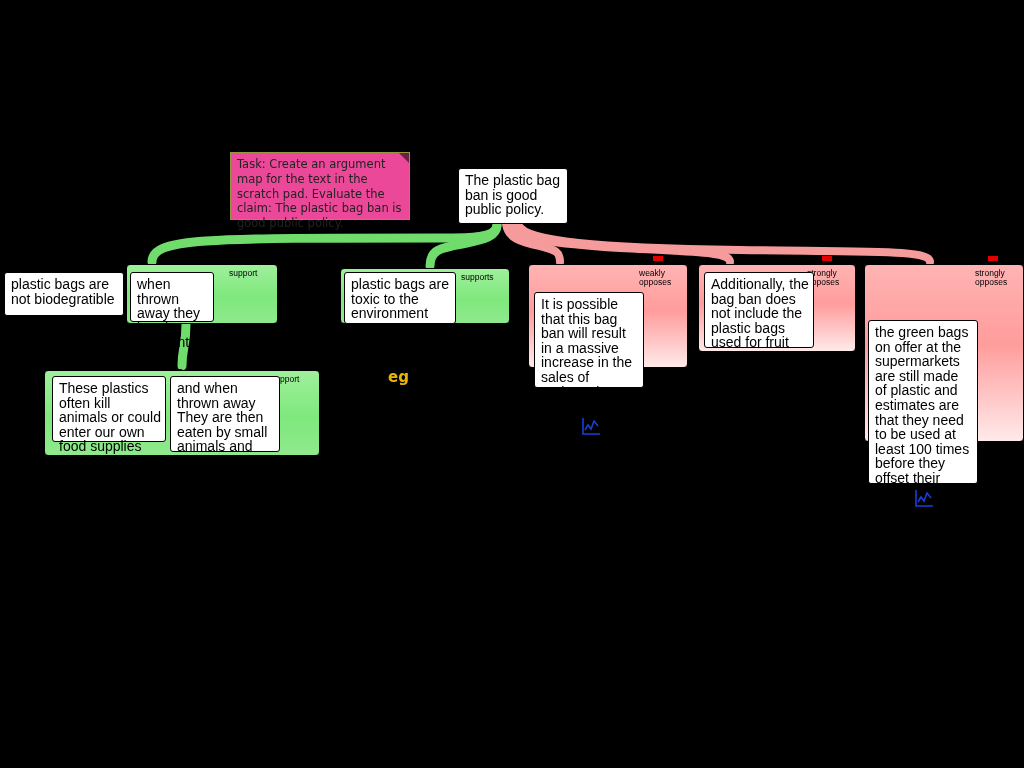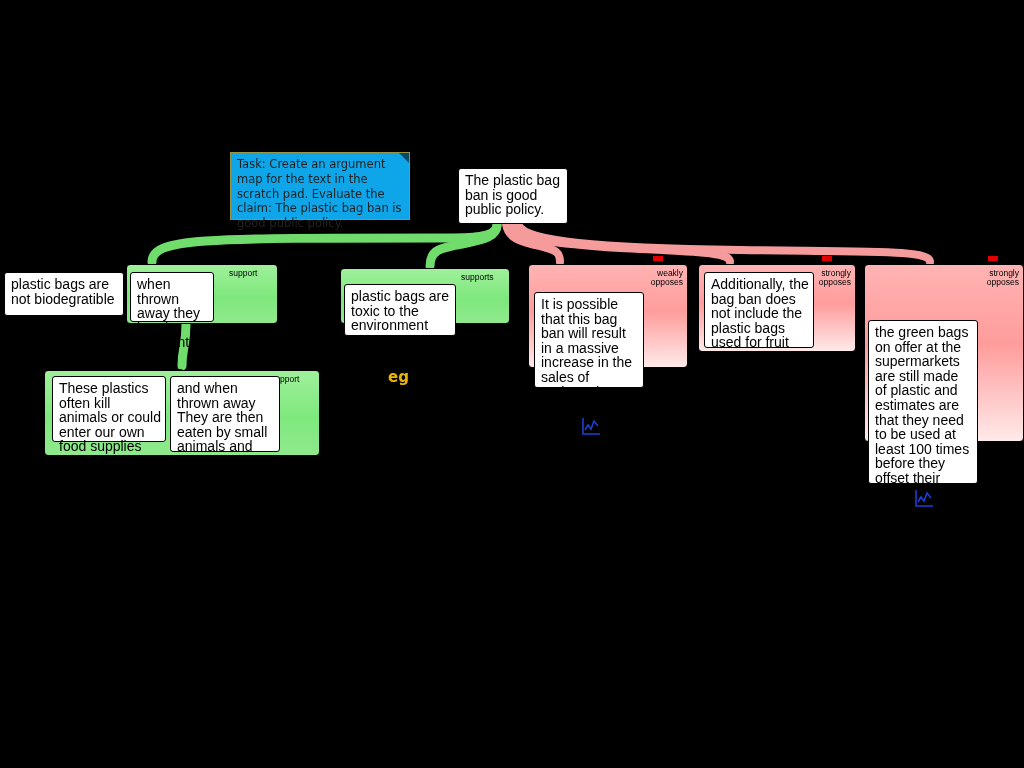--- a/index.html
+++ b/index.html
@@ -3,23 +3,23 @@
 <meta charset="utf-8">
 <style>
   html,body{margin:0;padding:0;background:#000;}
   body{width:1024px;height:768px;position:relative;overflow:hidden;font-family:"Liberation Sans",sans-serif;}
   #canvas{position:absolute;left:0;top:0;width:1024px;height:768px;}
   .node{position:absolute;box-sizing:border-box;border:1px solid #000;border-radius:3px;background:#fff;}
   .node .txt{position:absolute;left:6px;top:4px;right:4px;font-size:14px;line-height:14.6px;color:#000;}
   .group{position:absolute;box-sizing:border-box;border:1px solid #000;border-radius:4px;}
   .group.support{background:linear-gradient(to bottom,#9ff09b 0%,#7fe87d 55%,#8fe98c 100%);}
   .group.oppose{background:linear-gradient(to bottom,#ffb3b3 0%,#ff9c9c 45%,#ffeaea 100%);}
-  .group .tag{position:absolute;right:4px;top:4px;font-size:8.5px;color:#000;line-height:9px;text-align:right;width:44px;}
+  .group .tag{position:absolute;right:4px;top:4px;font-size:8.5px;color:#000;line-height:9px;text-align:left;width:44px;}
   .group .tag.center{text-align:left;}
-  .sticky{position:absolute;box-sizing:border-box;background:#0ea5e9;border:1px solid #9a9540;}
+  .sticky{position:absolute;box-sizing:border-box;background:#ec4899;border:1px solid #9a9540;}
   .sticky .stxt{position:absolute;left:6px;top:4px;right:4px;font-size:11.5px;line-height:14.8px;color:#222;font-family:"DejaVu Sans",sans-serif;}
   .sticky .fold{position:absolute;right:0;top:0;width:10px;height:10px;background:#000;
      clip-path:polygon(100% 0,0 0,100% 100%);opacity:0.55;}
   .eg{position:absolute;color:#eab308;font-size:15px;font-weight:bold;font-family:"DejaVu Sans",sans-serif;}
   .spark{position:absolute;width:22px;height:22px;}
   .redmark{position:absolute;width:10px;height:5px;background:#e00000;}
 </style>
 </head>
 <body>
 
@@ -61,21 +61,21 @@
   <div class="node" style="left:52px;top:376px;width:114px;height:66px;">
     <div class="txt">These plastics often kill animals or could enter our own food supplies</div>
   </div>
   <div class="node" style="left:170px;top:376px;width:110px;height:76px;">
     <div class="txt">and when thrown away They are then eaten by small animals and enter the food chain</div>
   </div>
 
   <div class="group support" style="left:340px;top:268px;width:170px;height:56px;">
     <div class="tag center">supports</div>
   </div>
-  <div class="node" style="left:344px;top:272px;width:112px;height:52px;margin-top:12px;">
+  <div class="node" style="left:344px;top:272px;width:112px;height:52px;">
     <div class="txt">plastic bags are toxic to the environment</div>
   </div>
 
   <div class="group oppose" style="left:528px;top:264px;width:160px;height:104px;">
     <div class="tag">weakly opposes</div>
   </div>
   <div class="redmark" style="left:653px;top:256px;"></div>
   <div class="node" style="left:534px;top:272px;width:110px;height:96px;margin-top:20px;">
     <div class="txt">It is possible that this bag ban will result in a massive increase in the sales of garbage bags</div>
   </div>

